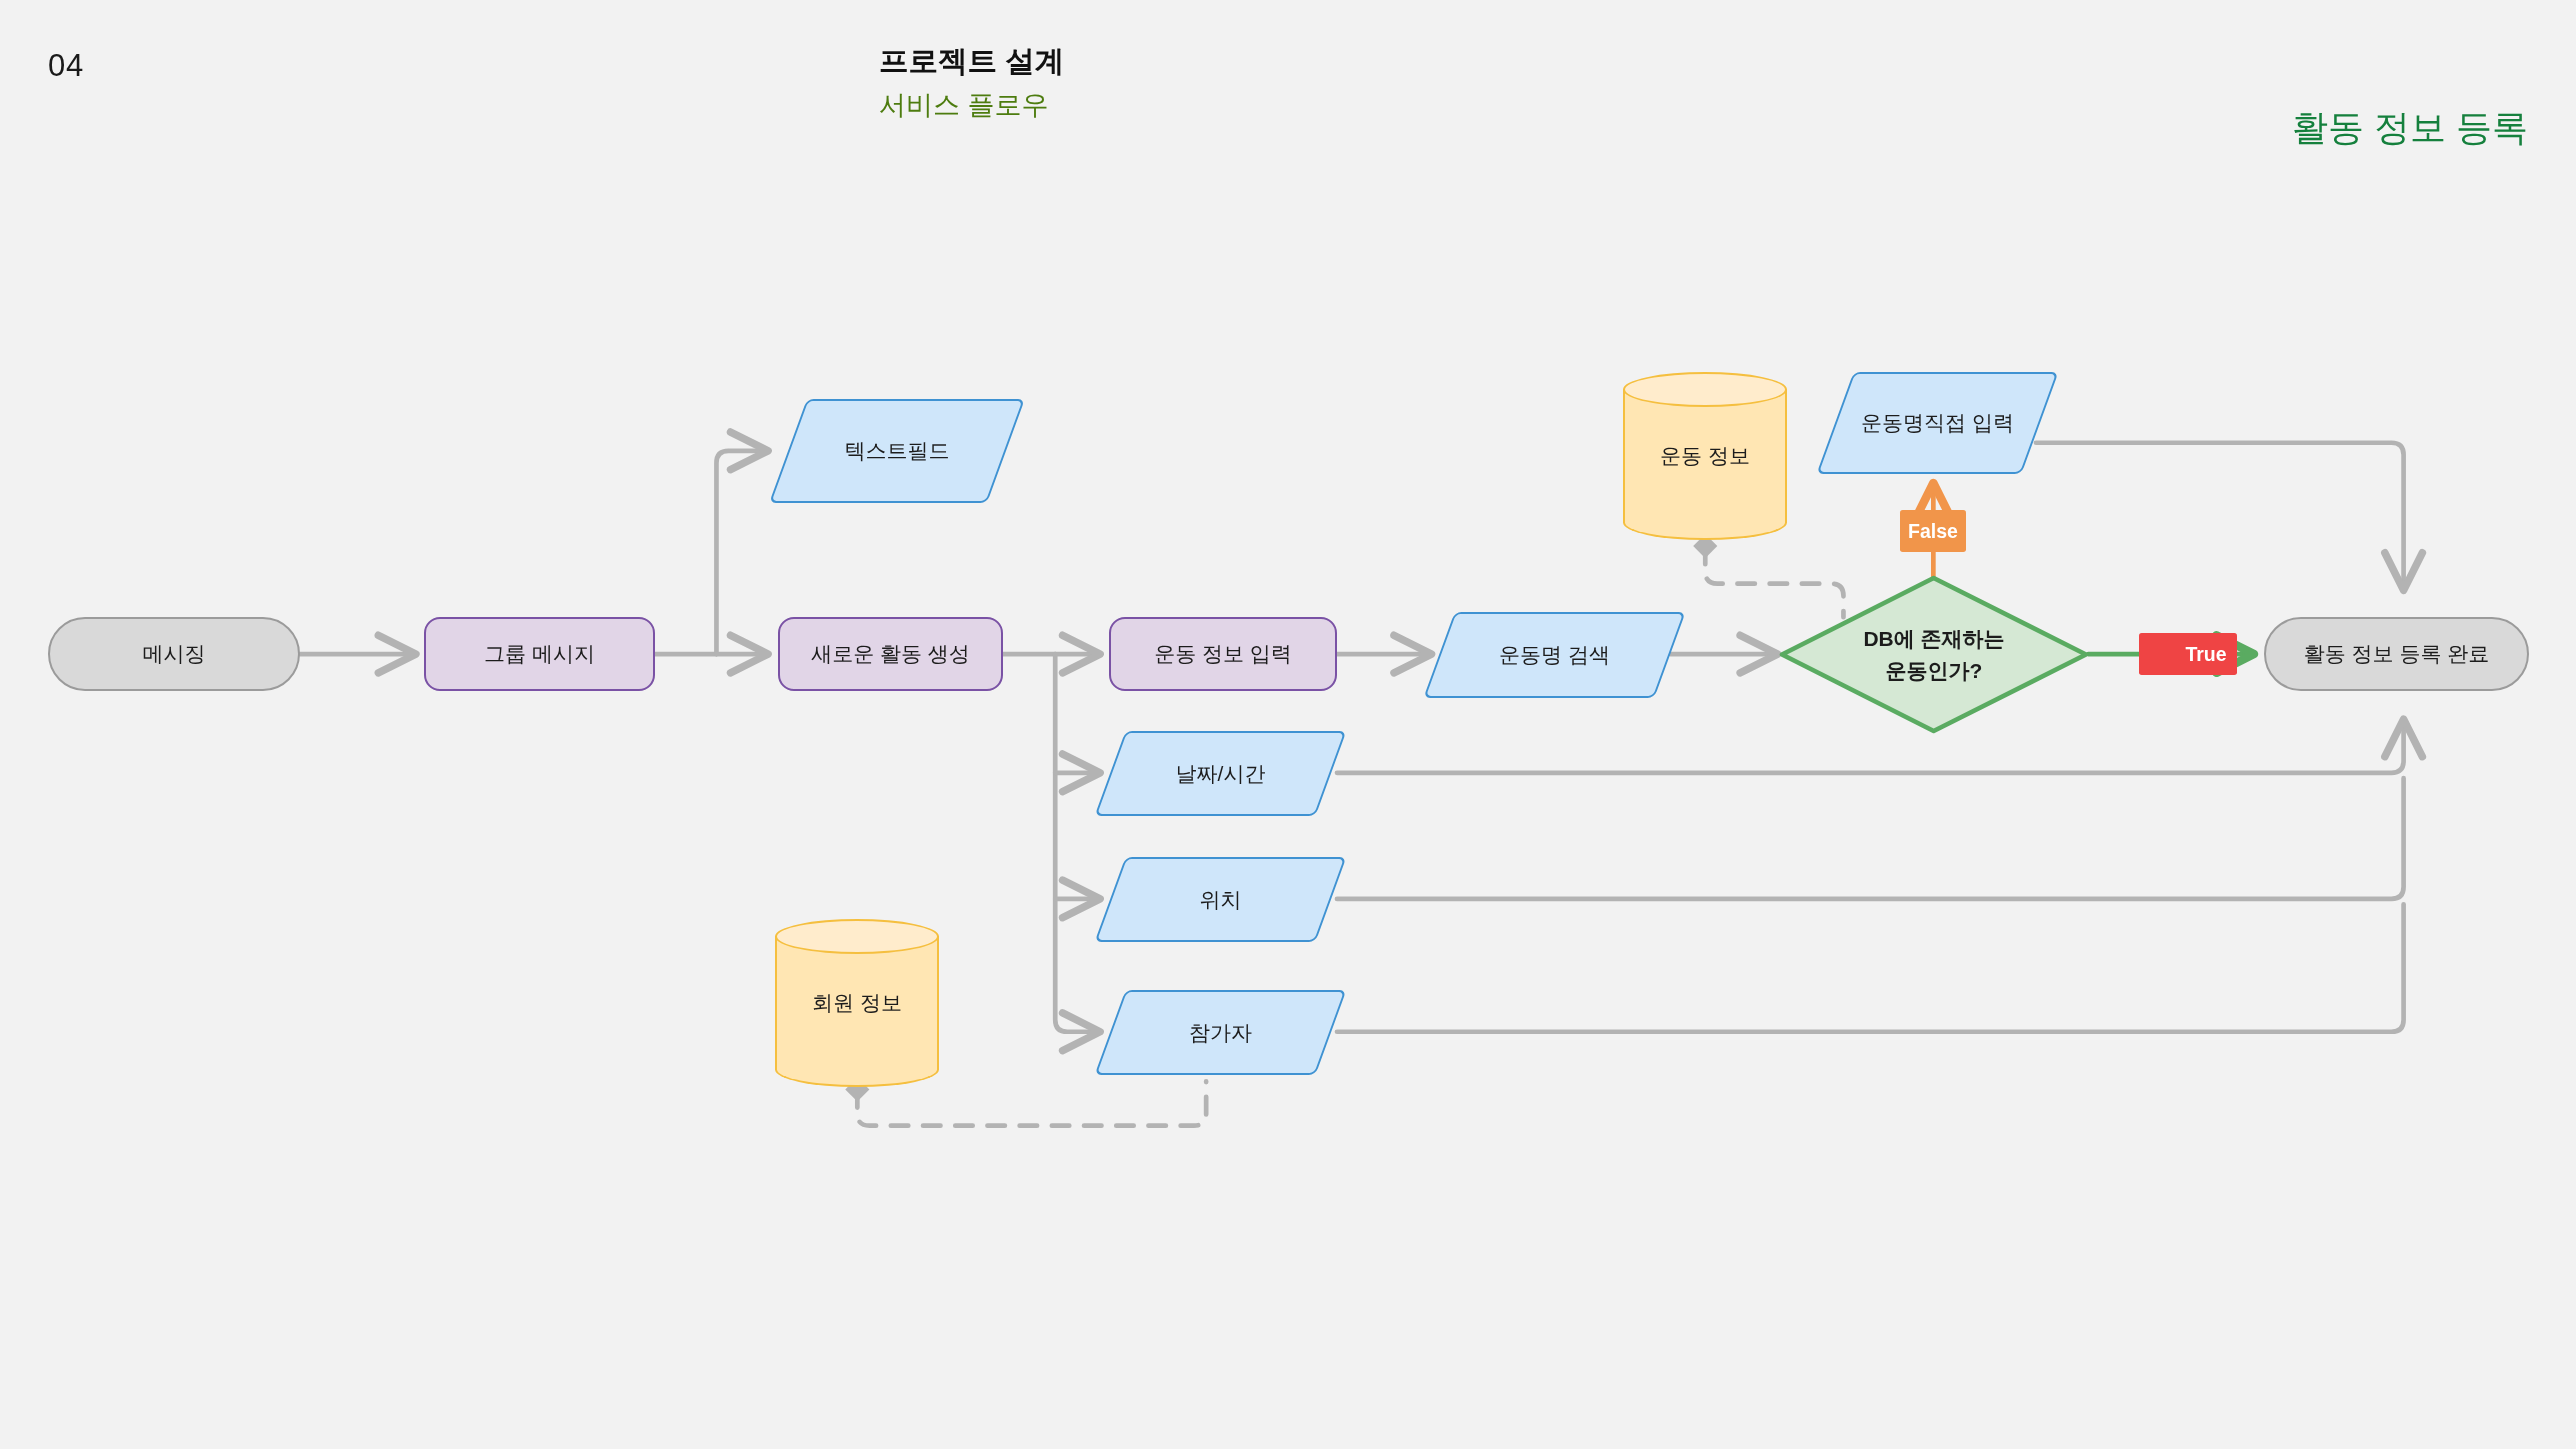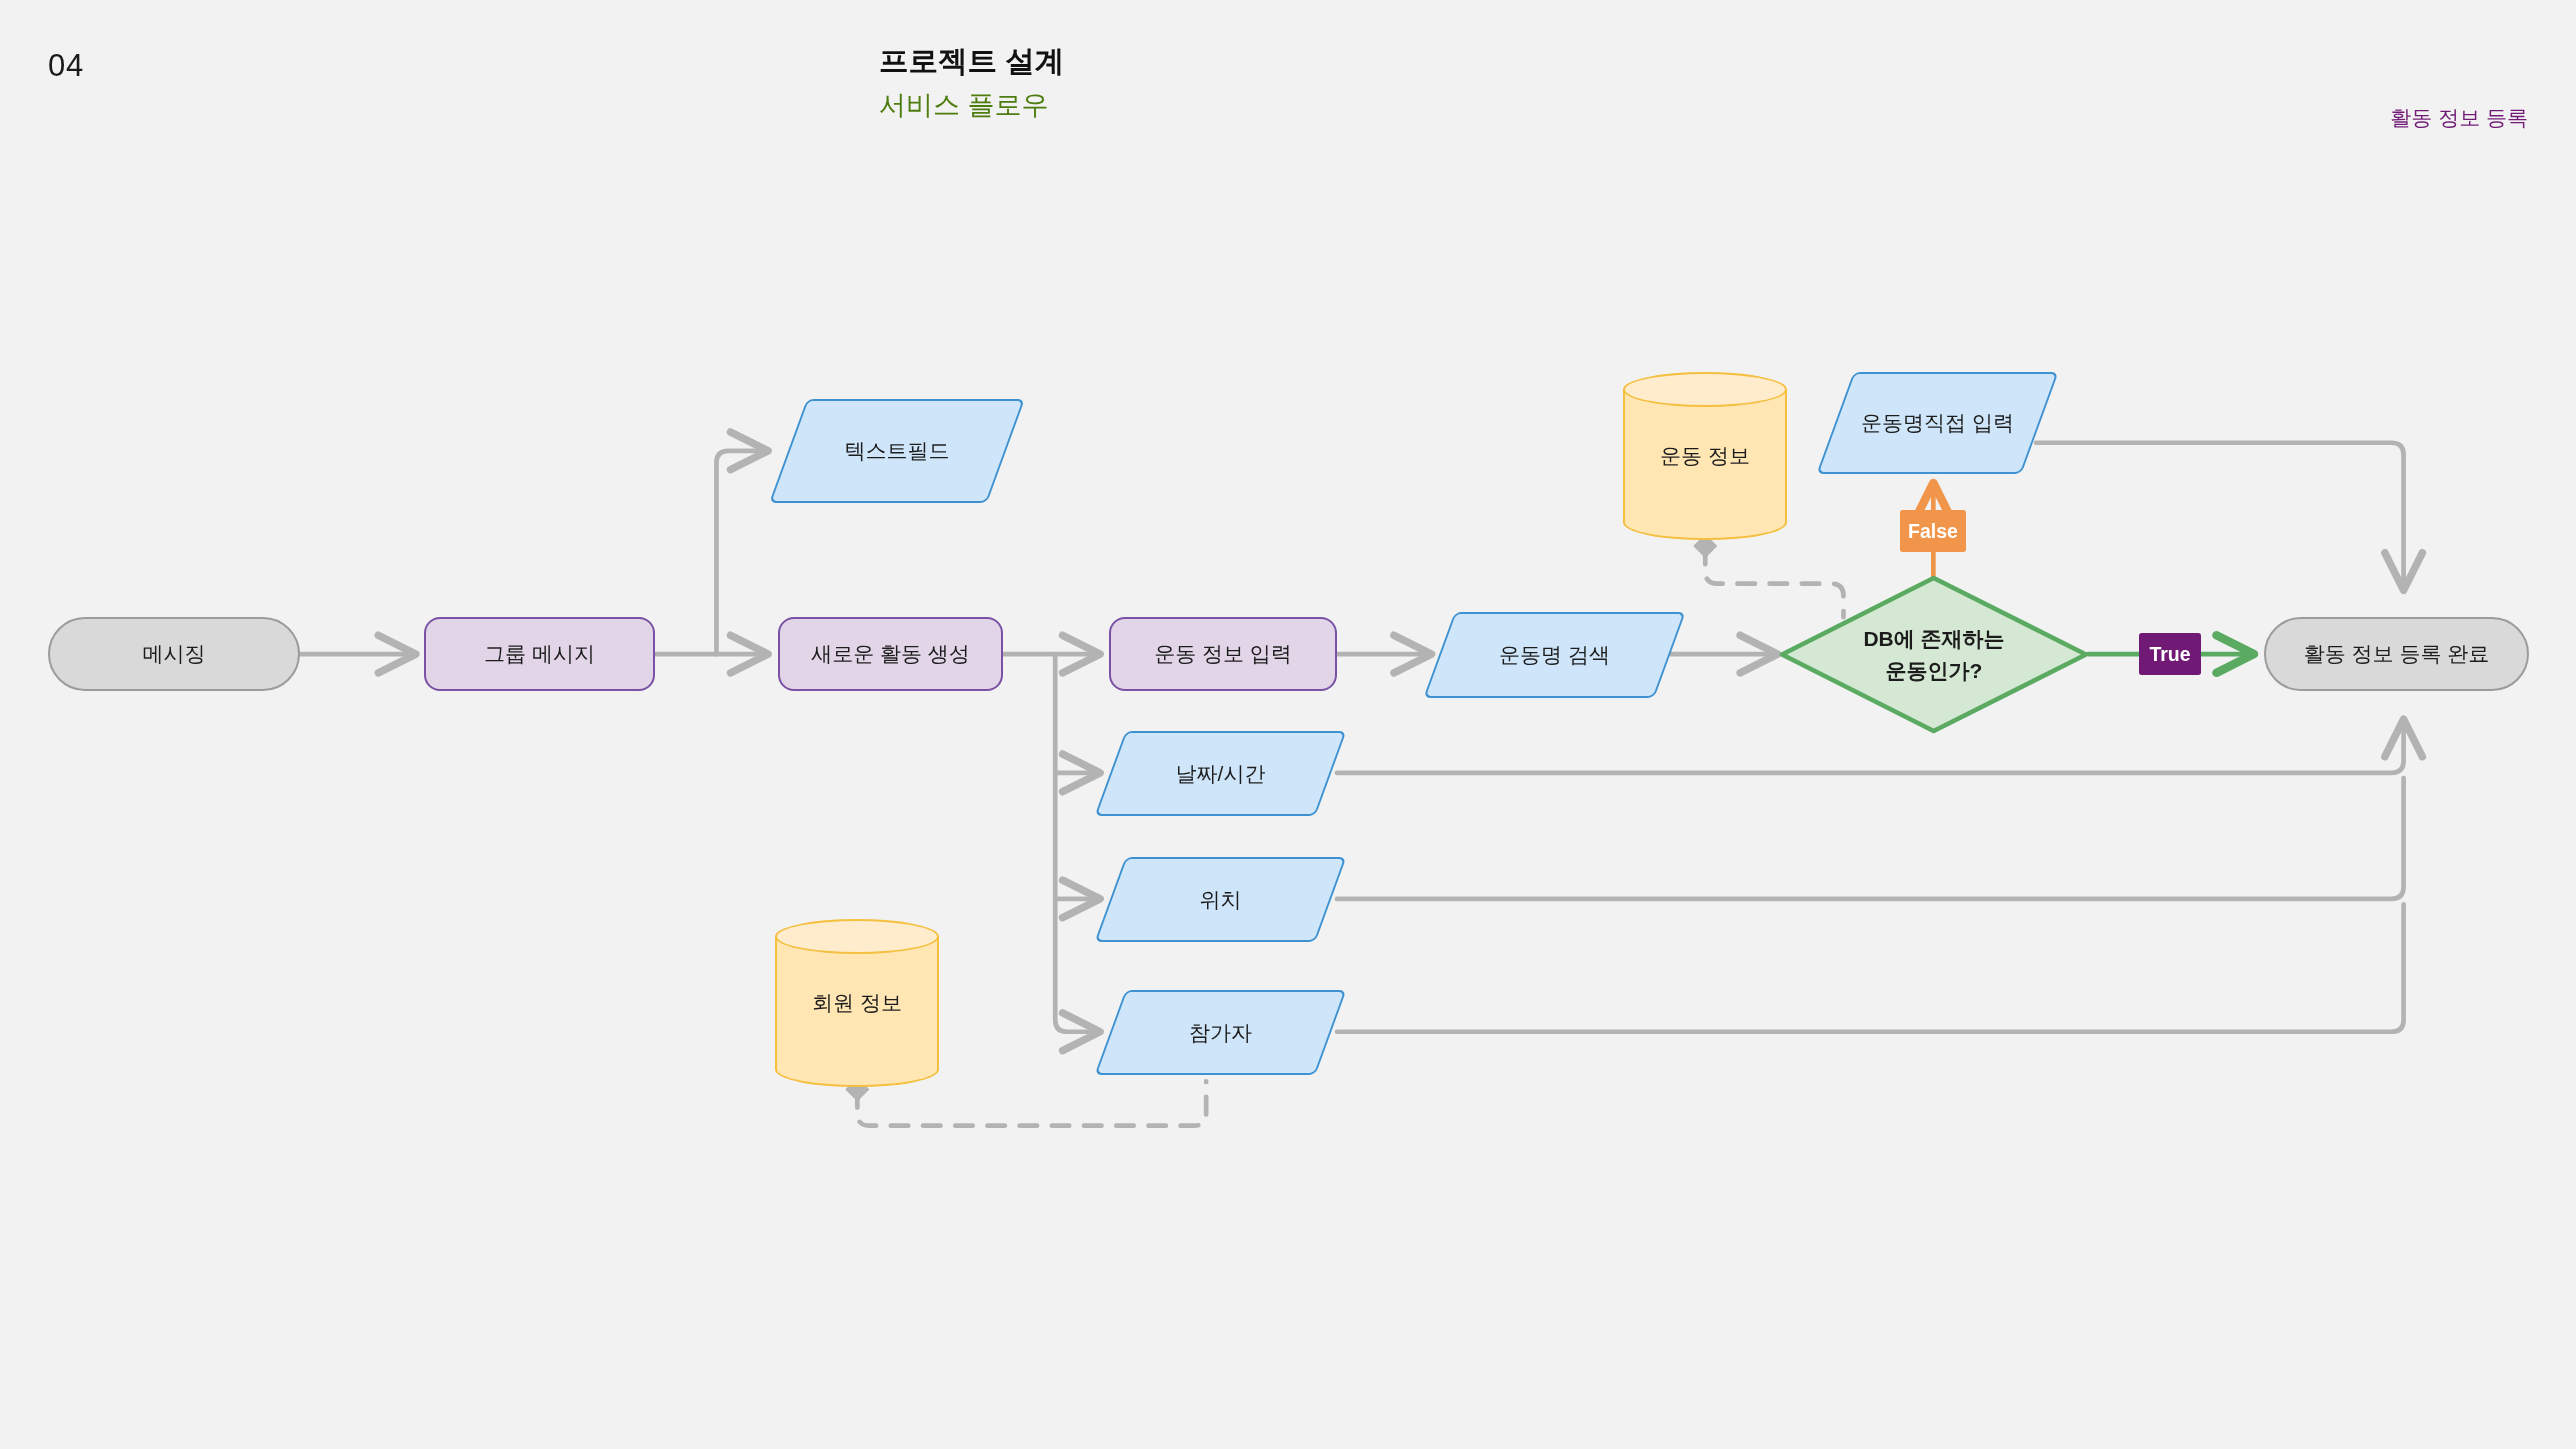--- a/index.html
+++ b/index.html
@@ -41,22 +41,22 @@
     font-size: 27px;
     font-weight: normal;
     line-height: 1.3;
     margin-top: 8px;
     color: #4d7c0f;
   }
   #header-right {
     position: absolute;
     right: 48px;
     top: 104px;
-    font-size: 21px;
-    color: #701a75;
+    font-size: 36px;
+    color: #15803d;
     text-align: right;
   }
 
   
   #flow-canvas {
     position: absolute;
     left: 0;
     top: 0;
     width: 2576px;
     height: 1449px;
@@ -185,21 +185,21 @@
     display: flex;
     align-items: center;
     justify-content: center;
     font-size: 19.5px;
     font-weight: bold;
     color: #ffffff;
     border-radius: 2.7px;
     z-index: 6;
   }
   .edge-label.false { background: #f1954a; }
-  .edge-label.true  { background: #701a75; }
+  .edge-label.true  { background: #ef4444; padding-left: 36px; }
 </style>
 </head>
 <body>
 
 <div id="slide-number">04</div>
 
 <div id="header-center">
   <div id="header-title">프로젝트 설계</div>
   <div id="header-subtitle">서비스 플로우</div>
 </div>

